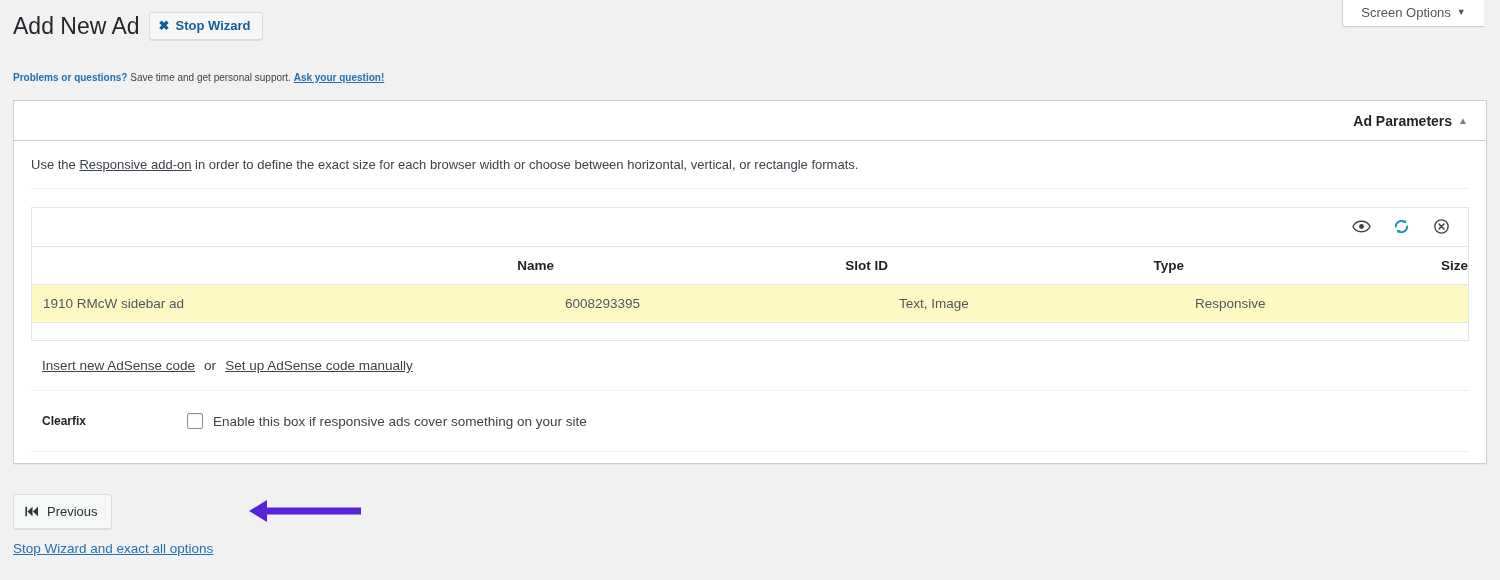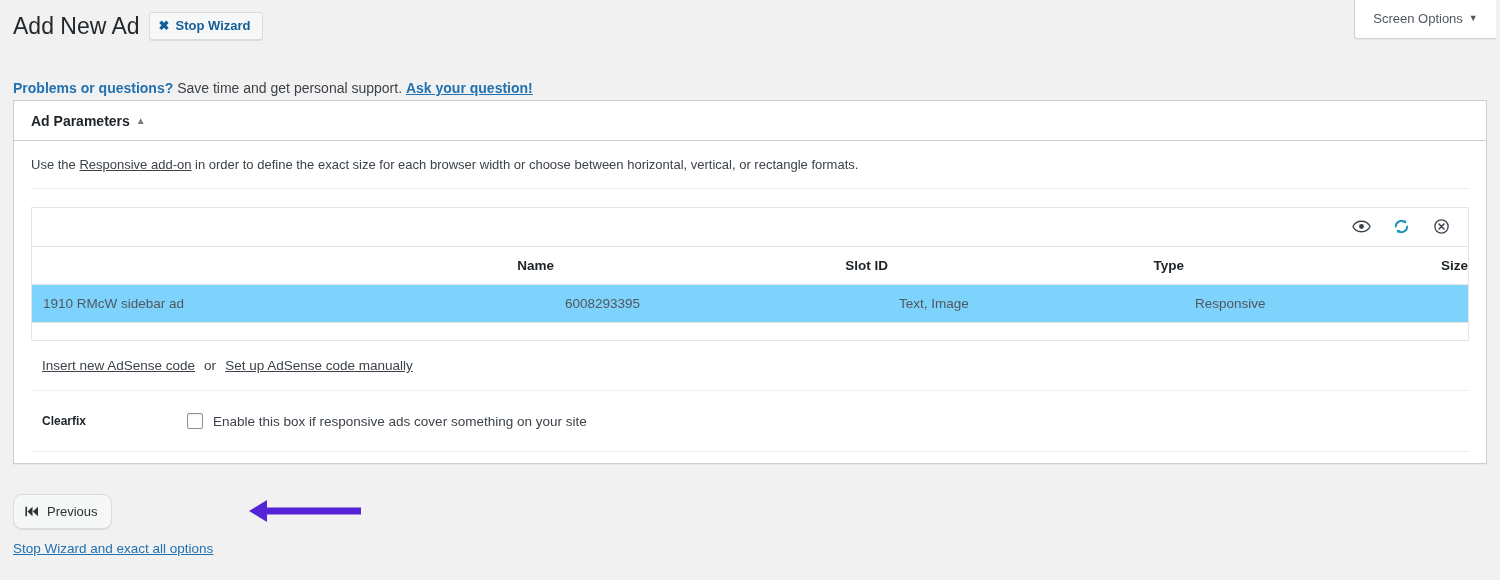--- a/index.html
+++ b/index.html
@@ -15,23 +15,23 @@
     font-size: 13px;
     color: #32373c;
     position: relative;
     overflow: hidden;
   }
 
   
   .screen-options-wrap {
     position: absolute;
     top: -1px;
-    right: 4px;
+    right: 16px;
     width: 142px;
-    height: 40px;
+    height: 28px;
     background: #fff;
     border: 1px solid #ccd0d4;
     border-top: none;
     border-right: none;
     border-bottom-left-radius: 3px;
     display: flex;
     align-items: center;
     justify-content: center;
     box-shadow: 0 1px 1px rgba(0,0,0,.04);
   }
@@ -83,22 +83,22 @@
     font-weight: bold;
     margin-right: 6px;
     color: #135e96;
     line-height: 1;
   }
 
   
   .support-line {
     position: absolute;
     left: 13px;
-    top: 79px;
-    font-size: 14px;
+    top: 71px;
+    font-size: 10px;
     line-height: 1.4;
     white-space: nowrap;
   }
   .support-strong {
     font-weight: bold;
     color: #2271b1;
   }
   .support-mid {
     color: #3c434a;
   }
@@ -116,21 +116,21 @@
     top: 100px;
     width: 1474px;
     background: #fff;
     border: 1px solid #ccd0d4;
     box-shadow: 0 1px 1px rgba(0,0,0,.04);
   }
   .postbox-header {
     height: 40px;
     display: flex;
     align-items: center;
-    justify-content: flex-start;
+    justify-content: flex-end;
     border-bottom: 1px solid #ccd0d4;
     padding: 0 12px 0 17px;
     cursor: pointer;
   }
   .postbox-title {
     font-size: 14px;
     font-weight: bold;
     color: #1d2327;
     line-height: 1;
   }
@@ -195,21 +195,21 @@
     color: #1d2327;
     padding: 11px 0 11px 11px;
     border-bottom: 1px solid #e5e5e5;
     background: #fff;
   }
   .ad-table td {
     text-align: left;
     font-size: 13.5px;
     color: #50575e;
     padding: 11px 0 11px 11px;
-    background: #7dd3fc;
+    background: #fef9c3;
     border-bottom: 1px solid #e5e5e5;
   }
   .ad-table tr.spacer-row td {
     background: #fff;
     height: 18px;
     padding: 0;
     border-bottom: none;
   }
   .col-name  { width: 522px; }
   .col-slot  { width: 334px; }
@@ -279,21 +279,21 @@
     display: flex;
     align-items: flex-start;
     height: 48px;
   }
   .btn-prev {
     display: inline-flex;
     align-items: center;
     height: 35px;
     background: #f6f7f7;
     border: 1px solid #dcdcde;
-    border-radius: 9px;
+    border-radius: 3px;
     color: #2c3338;
     font-size: 13px;
     padding: 0 13px 0 11px;
     cursor: pointer;
     box-shadow: 0 1px 0 #dcdcde;
     margin-top: 6px;
   }
   .btn-prev .gl { margin-right: 7px; display:inline-flex; }
 
   .next-highlight {

